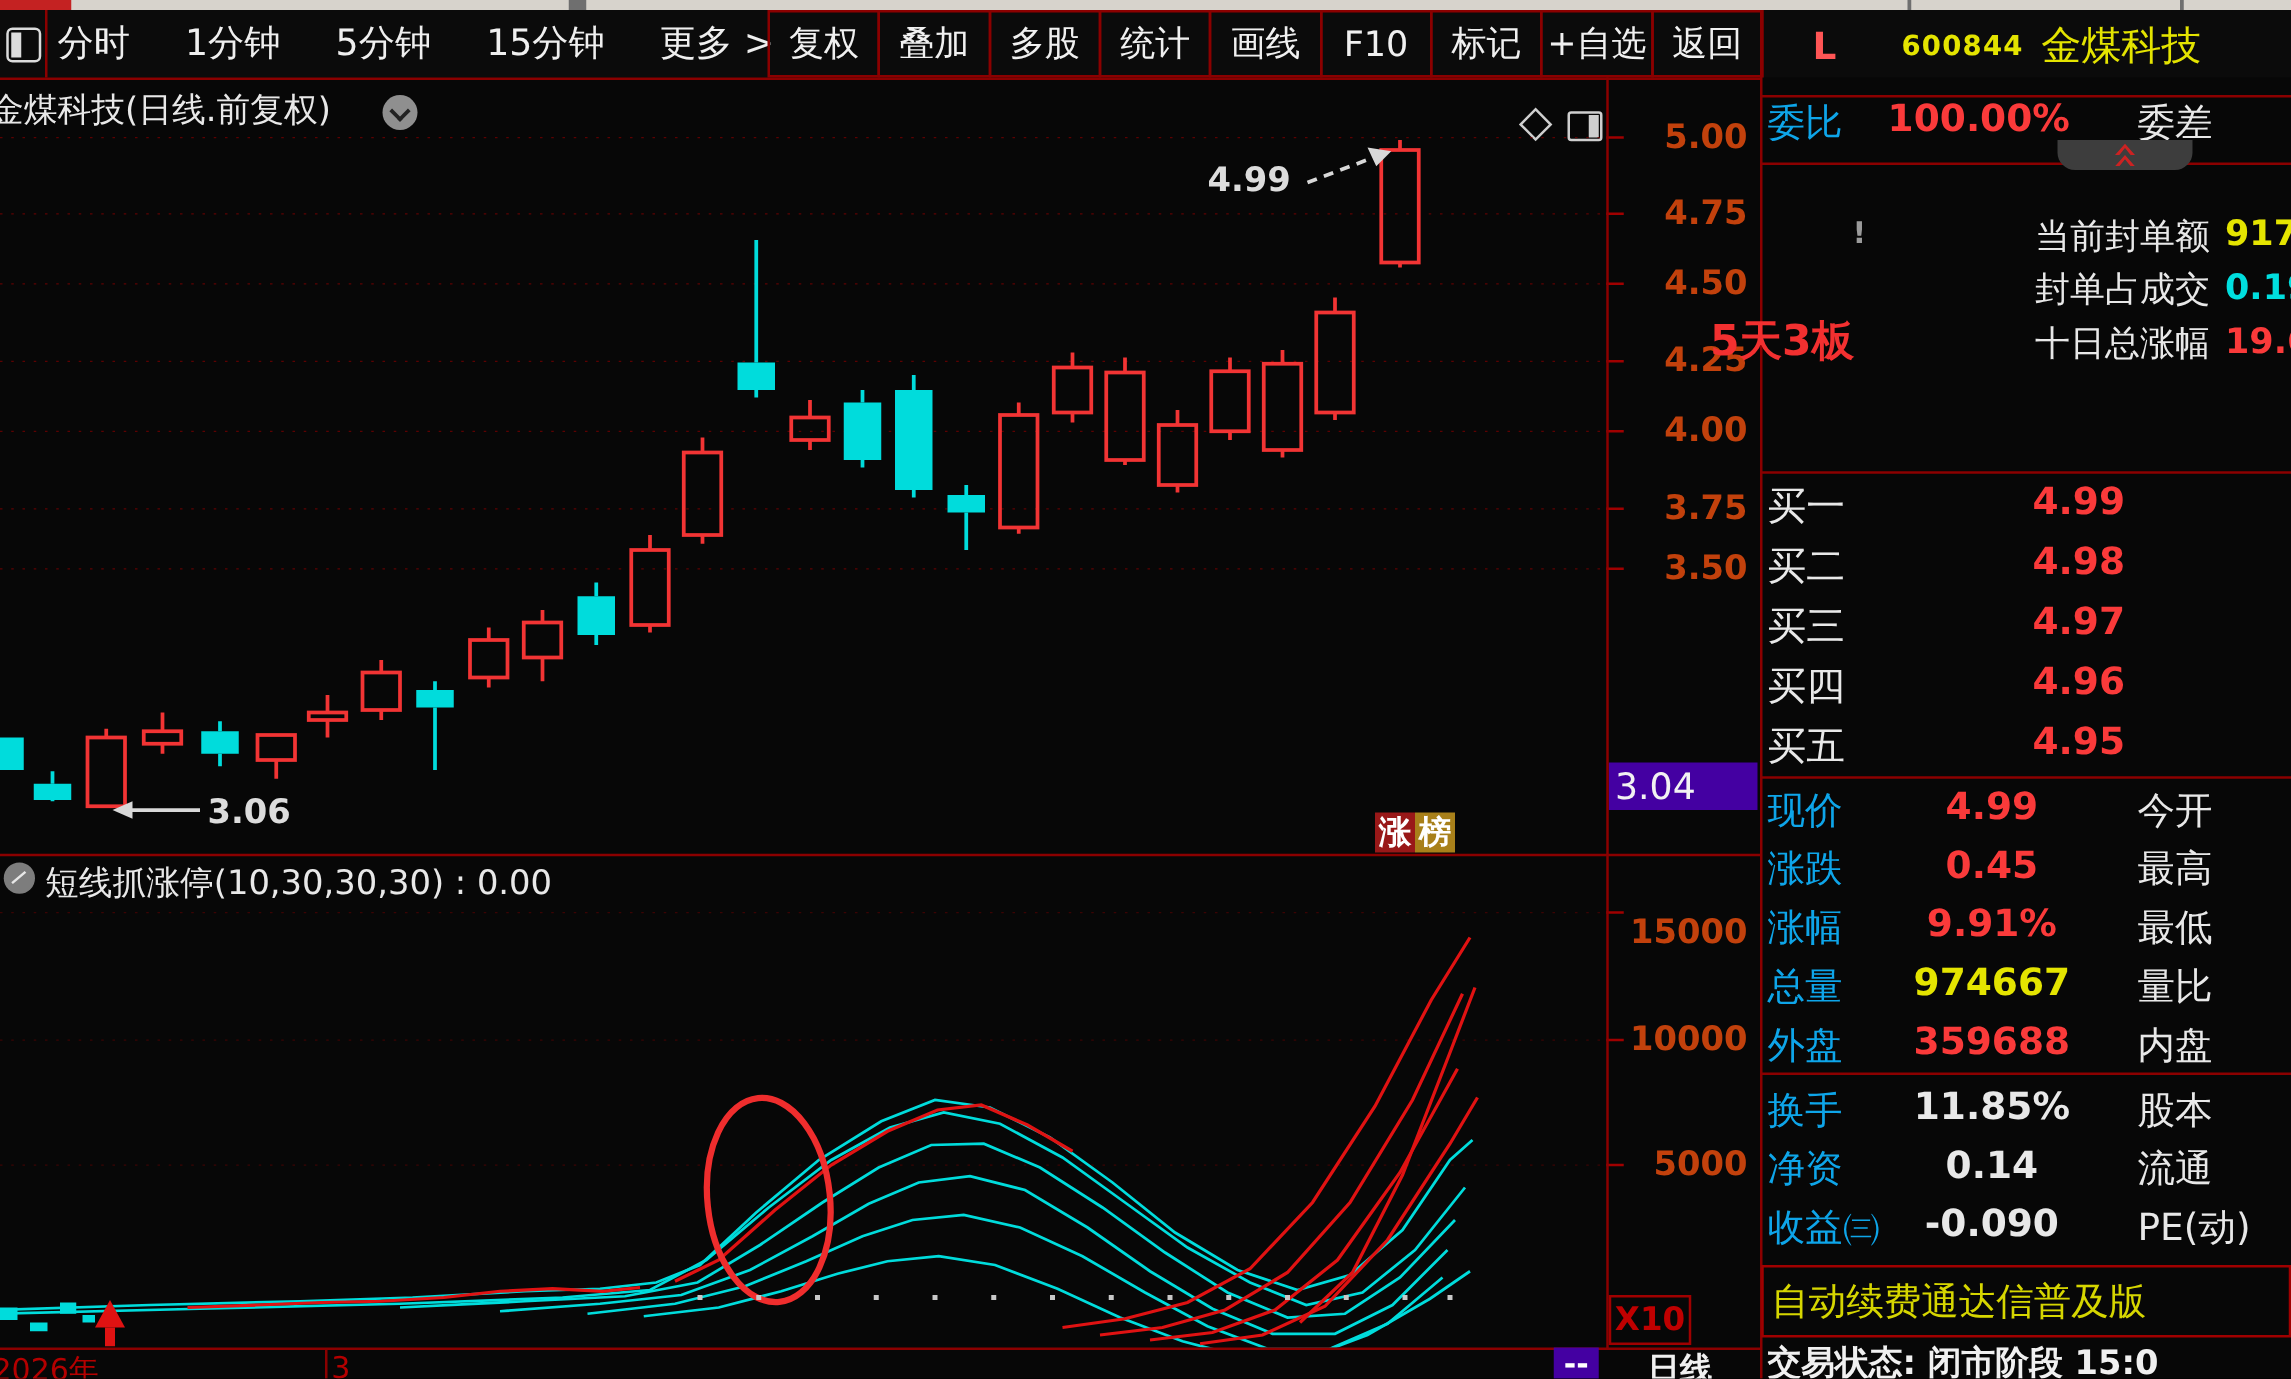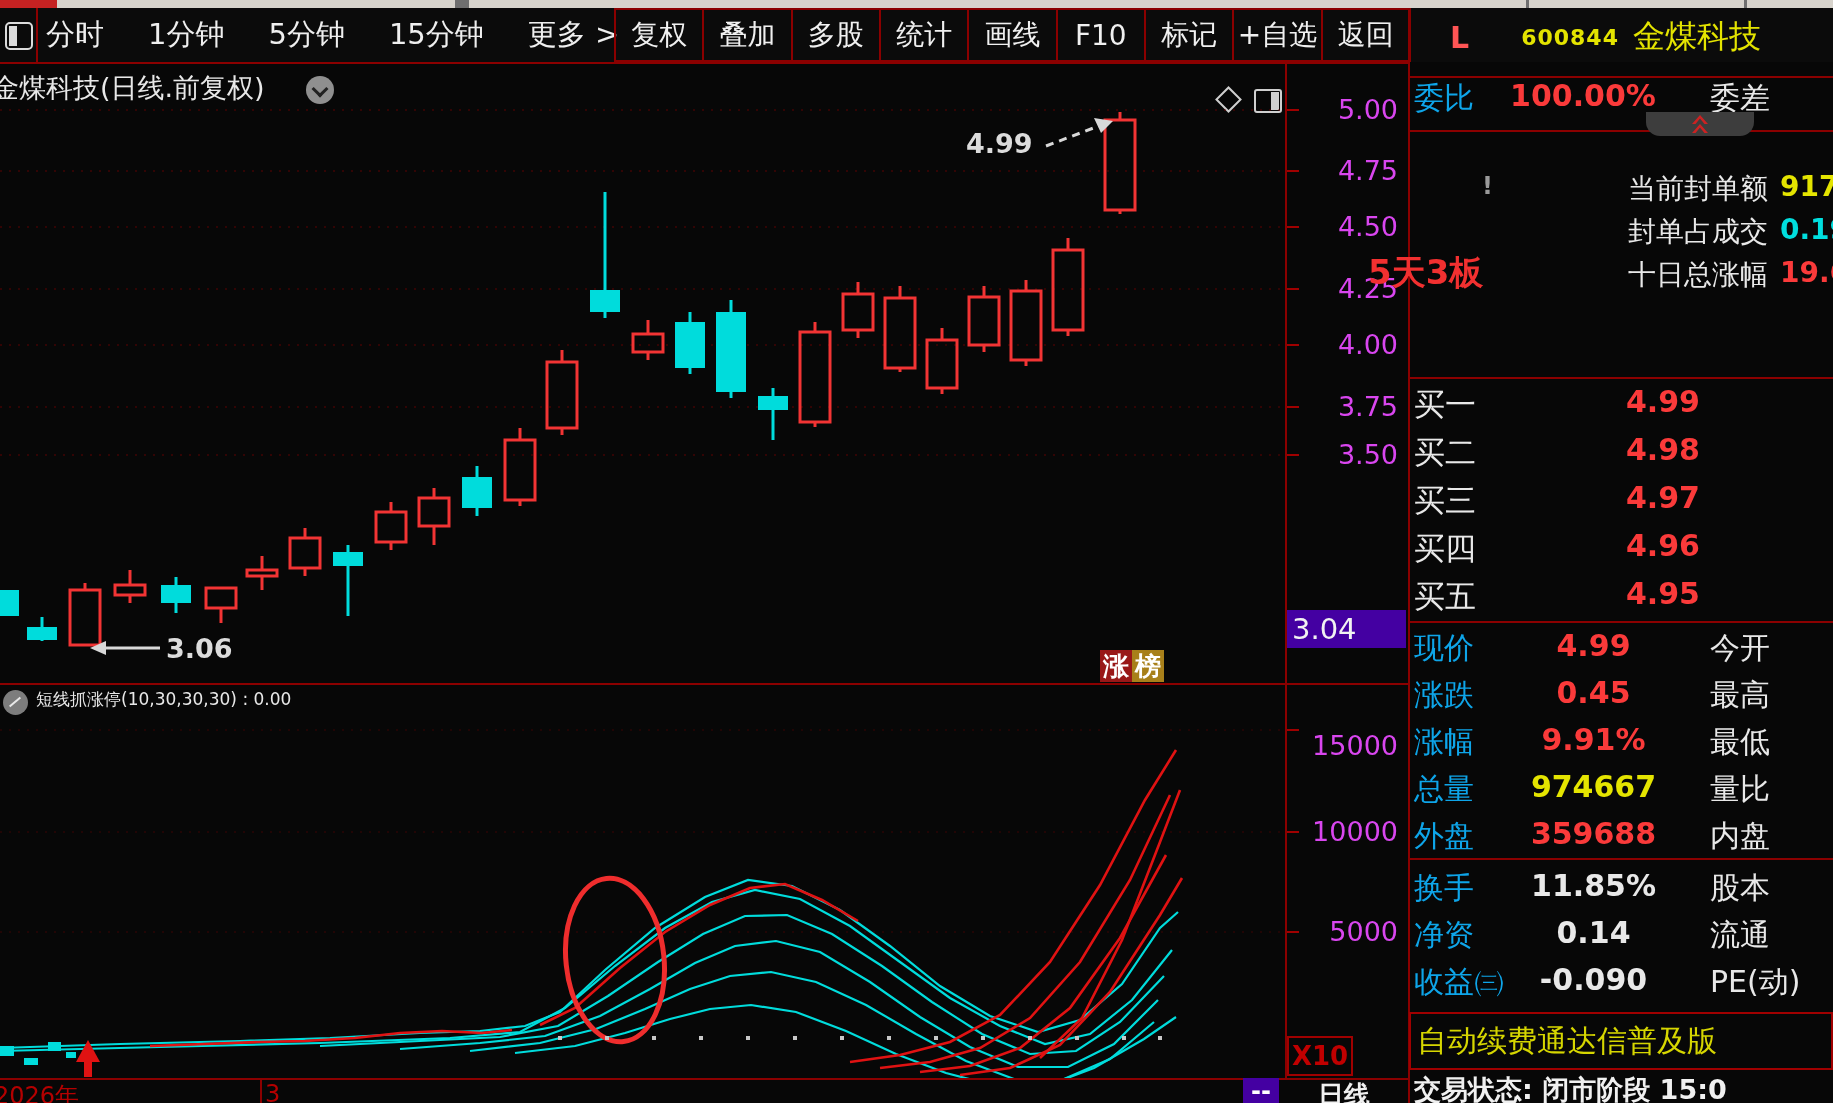--- a/index.html
+++ b/index.html
@@ -33,28 +33,28 @@
   
   .chart-title{left:-8px;top:70px;font-size:27px;color:#e8e8e8;white-space:nowrap;}
   .title-chev{left:306px;top:76px;width:28px;height:28px;border-radius:50%;background:#8f8f8f;}
   .title-chev i{position:absolute;left:8px;top:7px;width:9px;height:9px;border-left:3px solid #222;border-bottom:3px solid #222;transform:rotate(-45deg);}
   .diamond-icon{left:1219px;top:90px;width:15px;height:15px;border:2px solid #cfcfcf;transform:rotate(45deg);}
   .panel-icon{left:1254px;top:89px;width:24px;height:20px;border:2px solid #cfcfcf;border-radius:3px;}
   .panel-icon i{position:absolute;right:1px;top:1px;bottom:1px;width:8px;background:#cfcfcf;}
   
   .price-axis{left:1287px;top:62px;width:119px;height:621px;}
   .ind-axis{left:1287px;top:683px;width:119px;height:395px;}
-  .axis-label{position:absolute;right:8px;color:#d946ef;font-weight:normal;font-size:27px;}
+  .axis-label{position:absolute;right:8px;color:#c2410c;font-weight:bold;font-size:27px;}
   .axis-tick{position:absolute;left:-2px;width:14px;height:2px;background:#a00000;}
   .curprice{left:1287px;top:610px;width:119px;height:38px;background:#4400a2;color:#f2f2f2;
     font-size:29px;line-height:38px;padding-left:5px;box-sizing:border-box;}
   .x10box{left:1287px;top:1036px;width:66px;height:40px;border:2px solid #a00000;color:#c00000;
     font-weight:bold;font-size:26px;display:flex;align-items:center;justify-content:center;box-sizing:border-box;}
   
-  .ind-header{left:36px;top:688px;width:1247px;height:34px;overflow:hidden;white-space:nowrap;font-size:17px;display:flex;gap:14px;}
+  .ind-header{left:36px;top:688px;width:1247px;height:34px;overflow:hidden;white-space:nowrap;font-size:27px;display:flex;gap:14px;}
   .ind-icon{left:3px;top:690px;width:25px;height:25px;border-radius:50%;background:#7d7d7d;}
   .ind-icon i{position:absolute;left:5px;top:11px;width:14px;height:2px;background:#e8e8e8;transform:rotate(-40deg);}
   
   .badge{left:1100px;top:650px;height:32px;display:flex;font-size:26px;font-weight:bold;color:#fff;line-height:32px;}
   .badge .b1{background:#991818;padding:0 3px;}
   .badge .b2{background:#a8801a;padding:0 3px;}
   
   .bottombar{left:0;top:1080px;width:1408px;height:23px;font-size:24px;}
   .bb-year{position:absolute;left:-6px;top:0;color:#b40000;}
   .bb-month{position:absolute;left:265px;top:0;color:#b40000;}

